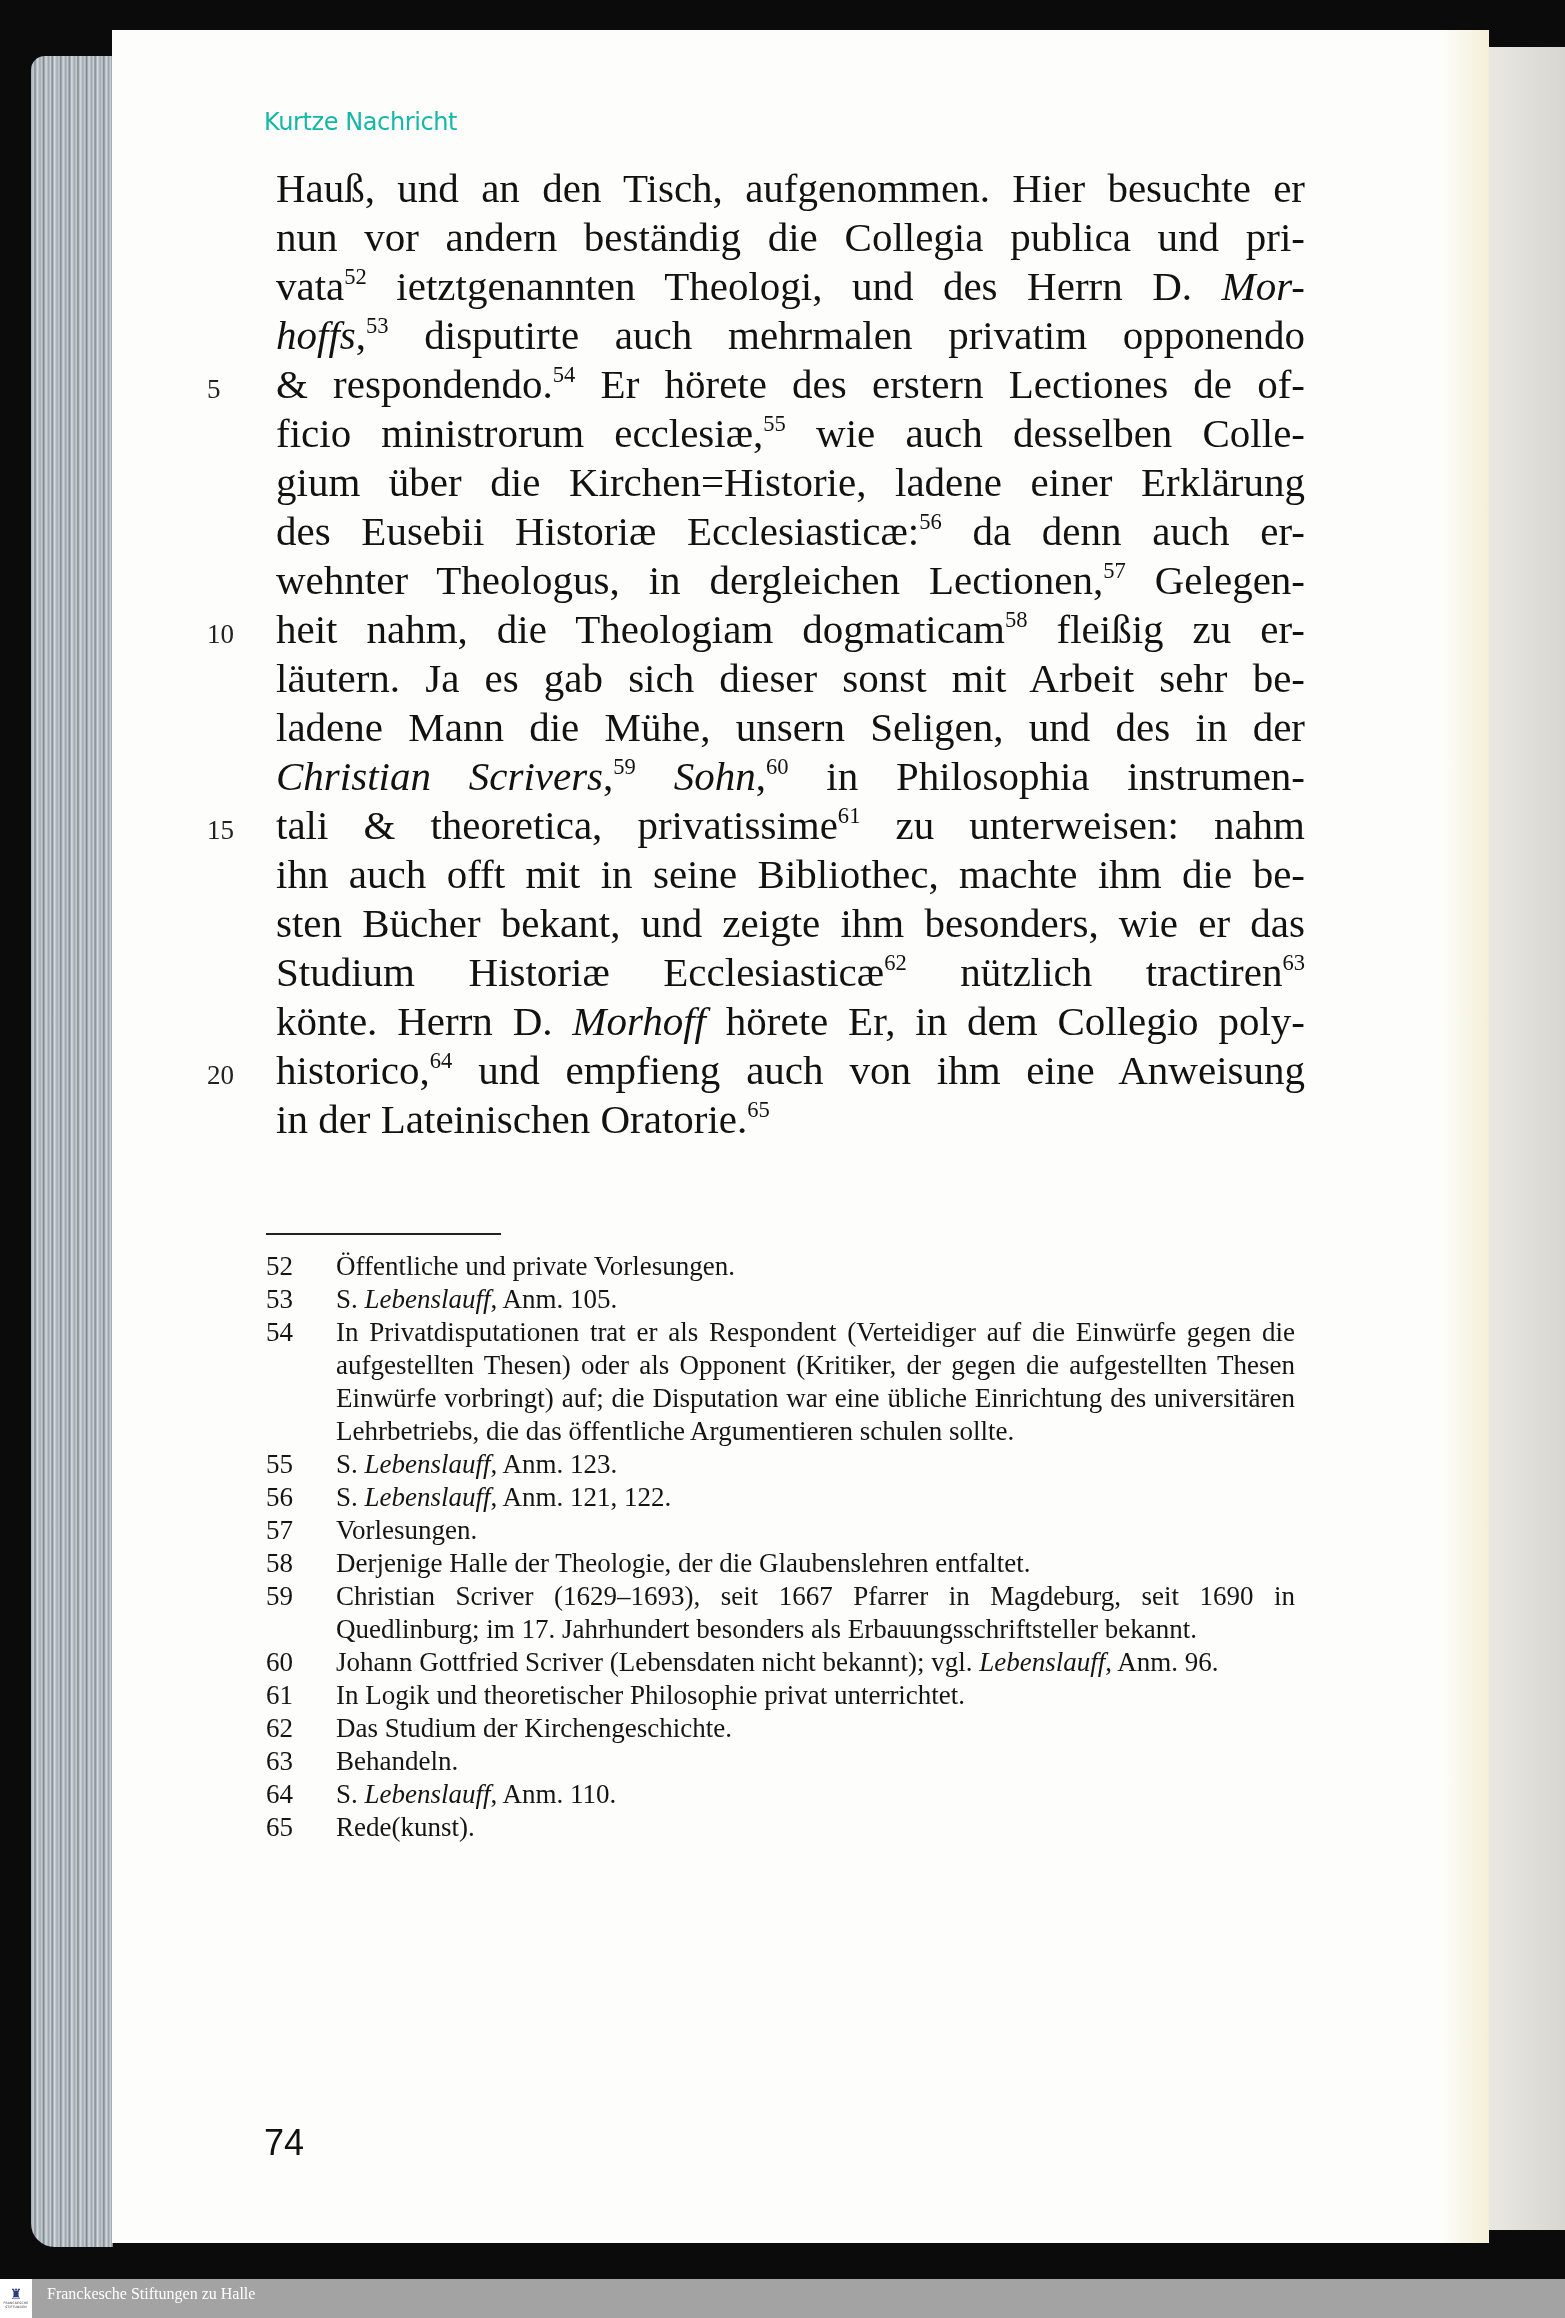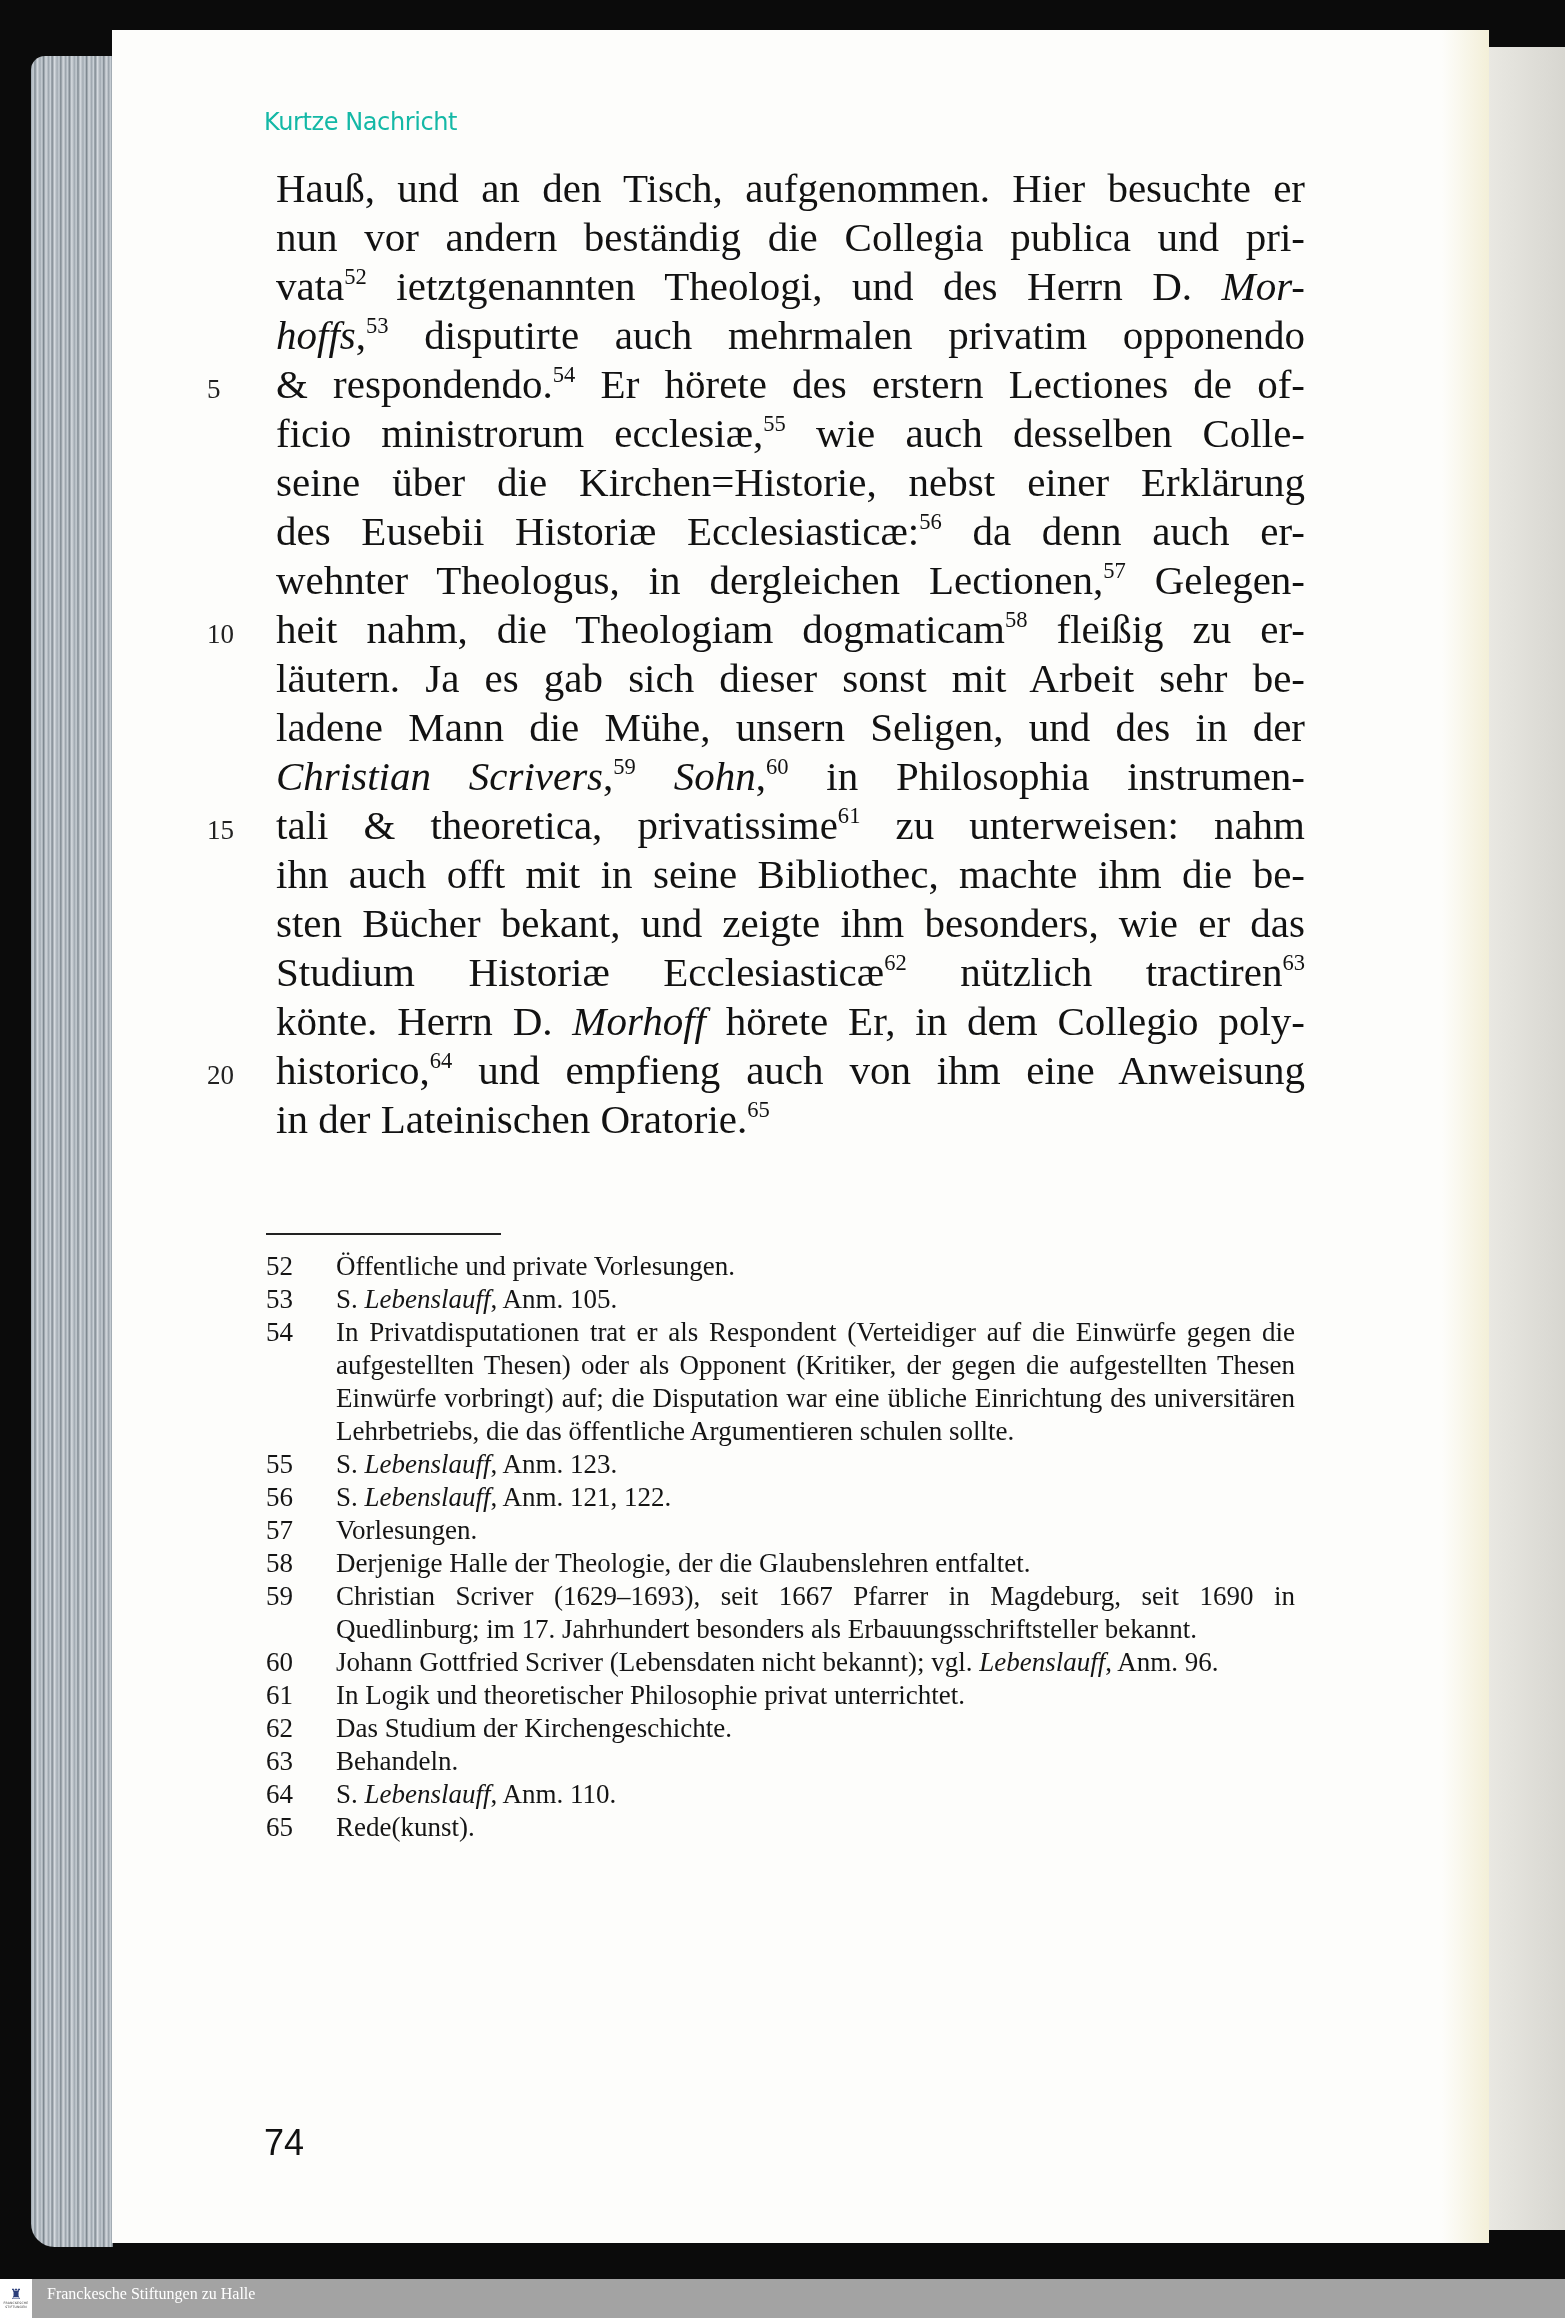--- a/index.html
+++ b/index.html
@@ -86,21 +86,21 @@
 
 <div class="running-head">Kurtze Nachricht</div>
 
 <div class="body-text" id="body-text">
     <span class="line">Hauß, und an den Tisch, aufgenommen. Hier besuchte er</span>
     <span class="line">nun vor andern beständig die Collegia publica und pri-</span>
     <span class="line">vata<sup>52</sup> ietztgenannten Theologi, und des Herrn D. <span class="it">Mor-</span></span>
     <span class="line"><span class="it">hoffs</span>,<sup>53</sup> disputirte auch mehrmalen privatim opponendo</span>
     <span class="line">&amp; respondendo.<sup>54</sup> Er hörete des erstern Lectiones de of-<span class="line-no">5</span></span>
     <span class="line">ficio ministrorum ecclesiæ,<sup>55</sup> wie auch desselben Colle-</span>
-    <span class="line">seine über die Kirchen=Historie, nebst einer Erklärung</span>
+    <span class="line">gium über die Kirchen=Historie, ladene einer Erklärung</span>
     <span class="line">des Eusebii Historiæ Ecclesiasticæ:<sup>56</sup> da denn auch er-</span>
     <span class="line">wehnter Theologus, in dergleichen Lectionen,<sup>57</sup> Gelegen-</span>
     <span class="line">heit nahm, die Theologiam dogmaticam<sup>58</sup> fleißig zu er-<span class="line-no">10</span></span>
     <span class="line">läutern. Ja es gab sich dieser sonst mit Arbeit sehr be-</span>
     <span class="line">ladene Mann die Mühe, unsern Seligen, und des in der</span>
     <span class="line"><span class="it">Christian Scrivers</span>,<sup>59</sup> <span class="it">Sohn</span>,<sup>60</sup> in Philosophia instrumen-</span>
     <span class="line">tali &amp; theoretica, privatissime<sup>61</sup> zu unterweisen: nahm<span class="line-no">15</span></span>
     <span class="line">ihn auch offt mit in seine Bibliothec, machte ihm die be-</span>
     <span class="line">sten Bücher bekant, und zeigte ihm besonders, wie er das</span>
     <span class="line">Studium Historiæ Ecclesiasticæ<sup>62</sup> nützlich tractiren<sup>63</sup></span>

